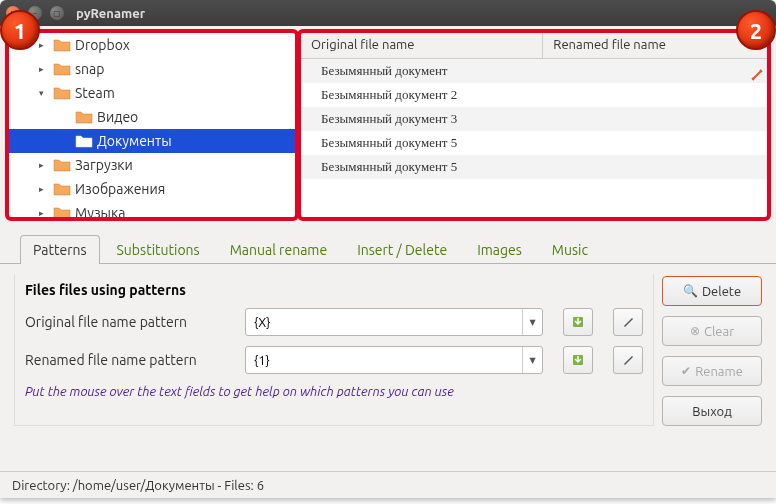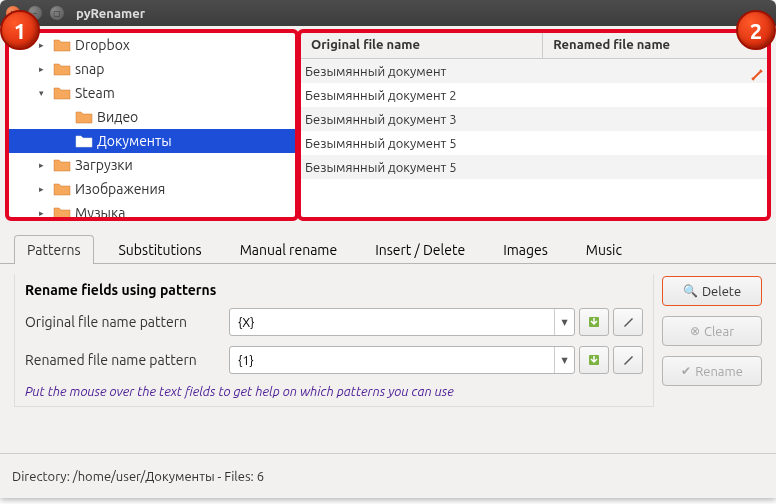--- a/index.html
+++ b/index.html
@@ -26,55 +26,55 @@
 .tree-row.selected { background: #1d4ed8; color: #fff; }
 .tree-row.selected .folder-icon path { fill: #fff; stroke: #ddd; }
 .expander { width: 10px; font-size: 9px; color: #555; }
 .tree-row.selected .expander { color: #fff; }
 .folder-icon { width: 18px; height: 16px; display: inline-flex; }
 .indent1 { padding-left: 30px; }
 .indent2 { padding-left: 52px; }
 
 .files-panel { flex: 1; background: #fff; border: 1px solid #b5b5b5; position: relative; overflow: hidden; height: 100%; }
 .files-header { display: flex; background: #f2f1f0; border-bottom: 1px solid #ccc; height: 26px; }
-.files-header .col { padding: 4px 10px; font-size: 13px; color: #333; border-right: 1px solid #ccc; font-weight: bold; }
+.files-header .col { padding: 4px 10px; font-size: 13px; color: #333; border-right: 1px solid #ccc; }
 .files-header .col:last-child { border-right: none; }
 .col-orig { width: 52%; }
 .col-ren { width: 48%; }
 .files-body .row { display: flex; height: 24px; align-items: center; font-size: 13px; color: #333; }
 .files-body .row:nth-child(odd) { background: #f3f3f3; }
 .files-body .row:nth-child(even) { background: #fff; }
-.files-body .cell { padding: 0 4px; }
+.files-body .cell { padding: 0 20px; font-family: Liberation Serif, serif; }
 .files-body .cell-orig { width: 52%; }
 .files-body .cell-ren { width: 48%; }
 
 .tool-btn-right { position: absolute; right: 10px; top: 40px; width: 18px; height: 18px; display: flex; align-items: center; justify-content: center; }
 
-.tabs { display: flex; padding: 8px 10px 0 14px; gap: 12px; border-bottom: 1px solid #b5b5b5; margin-top: 4px; position: relative; }
-.tab { padding: 6px 12px; font-size: 14px; color: #000000; border: 1px solid transparent; border-bottom: none; background: transparent; cursor: default; position: relative; top: 1px; }
+.tabs { display: flex; padding: 8px 10px 0 20px; gap: 4px; border-bottom: 1px solid #b5b5b5; margin-top: 4px; position: relative; }
+.tab { padding: 6px 12px; font-size: 14px; color: #4d7c0f; border: 1px solid transparent; border-bottom: none; background: transparent; cursor: default; position: relative; top: 1px; }
 .tab.active { background: #f2f1f0; border-color: #b5b5b5; border-radius: 4px 4px 0 0; color: #333; }
 
 .tab-content { padding: 10px 14px 4px 14px; display: flex; gap: 8px; }
 .pattern-panel { flex: 1; background: #f2f1f0; border: 1px solid #ddd; border-top: none; padding: 8px 10px; }
 .pattern-title { font-weight: bold; font-size: 14px; margin-bottom: 10px; }
-.pattern-row { display: flex; align-items: center; gap: 4px; margin-bottom: 10px; }
+.pattern-row { display: flex; align-items: center; gap: 20px; margin-bottom: 10px; }
 .pattern-label { width: 200px; font-size: 14px; color: #333; }
 .pattern-input-wrap { flex: 1; display: flex; align-items: center; border: 1px solid #b5b5b5; background: #fff; border-radius: 3px; height: 28px; }
 .pattern-input { flex: 1; border: none; padding: 0 8px; font-size: 13px; background: transparent; outline: none; }
 .dropdown-btn { width: 20px; border-left: 1px solid #ccc; display: flex; align-items: center; justify-content: center; height: 100%; font-size: 8px; color: #555; }
 .small-btn { width: 30px; height: 28px; border: 1px solid #b5b5b5; background: linear-gradient(#fafafa,#ebebeb); border-radius: 3px; display: flex; align-items: center; justify-content: center; font-size: 13px; }
 .hint { font-style: italic; font-size: 13px; color: #4c1d95; }
 
 .right-btns { width: 100px; display: flex; flex-direction: column; gap: 10px; padding-top: 2px; }
 .action-btn { height: 30px; border: 1px solid #b5b5b5; background: linear-gradient(#f7f7f7,#e9e9e9); border-radius: 4px; display: flex; align-items: center; justify-content: center; gap: 4px; font-size: 13px; color: #333; }
 .action-btn.preview { border-color: #e95420; }
 .action-btn.disabled { color: #a8a8a8; }
 .action-btn .icon { font-size: 12px; }
 
-.statusbar { padding: 15px 12px; font-size: 13px; color: #333; border-top: 1px solid #ccc; position: absolute; bottom: 0; left: 0; right: 0; background: #f2f1f0; margin-top: 36px; }
+.statusbar { padding: 6px 12px; font-size: 13px; color: #333; border-top: 1px solid #ccc; position: absolute; bottom: 0; left: 0; right: 0; background: #f2f1f0; margin-top: 36px; }
 
 .annot { position: absolute; width: 40px; height: 40px; border-radius: 50%; background: radial-gradient(circle at 35% 30%, #ff5a2a, #cc1a00); border: 2px solid #a01000; color: #fff; font-weight: bold; font-size: 22px; display: flex; align-items: center; justify-content: center; z-index: 100; box-shadow: inset -2px -2px 4px rgba(0,0,0,.3); }
 .annot.a1 { top: 10px; left: 0; }
 .annot.a2 { top: 10px; right: 0; }
 </style>
 </head>
 <body>
 
 <div class="window">
   <div class="titlebar">
@@ -190,21 +190,21 @@
     <div class="tab active">Patterns</div>
     <div class="tab">Substitutions</div>
     <div class="tab">Manual rename</div>
     <div class="tab">Insert / Delete</div>
     <div class="tab">Images</div>
     <div class="tab">Music</div>
   </div>
 
   <div class="tab-content">
     <div class="pattern-panel">
-      <div class="pattern-title">Rename fields using patterns</div>
+      <div class="pattern-title">Files files using patterns</div>
       <div class="pattern-row">
         <div class="pattern-label">Original file name pattern</div>
         <div class="pattern-input-wrap">
           <input class="pattern-input" value="{X}" style="">
           <div class="dropdown-btn">▼</div>
         </div>
         <div class="small-btn">
             <svg width="14" height="14" viewBox="0 0 14 14">
               <rect x="2" y="2" width="10" height="10" fill="#7cb342" rx="1"></rect>
               <path d="M7 3 L7 8 M4 6 L7 9 L10 6" stroke="#fff" stroke-width="1.5" fill="none"></path>
@@ -243,20 +243,23 @@
           <span>Delete</span>
         </div>
       <div class="action-btn disabled">
           <span class="icon">⊗</span>
           <span>Clear</span>
         </div>
       <div class="action-btn disabled">
           <span class="icon">✔</span>
           <span>Rename</span>
         </div>
+      <div class="action-btn">
+          <span>Выход</span>
+        </div>
     </div>
   </div>
 
   <div class="statusbar">Directory: /home/user/Документы - Files: 6</div>
 </div>
 
 <div class="annot a1">1</div>
 <div class="annot a2">2</div>
 
 </body></html>

